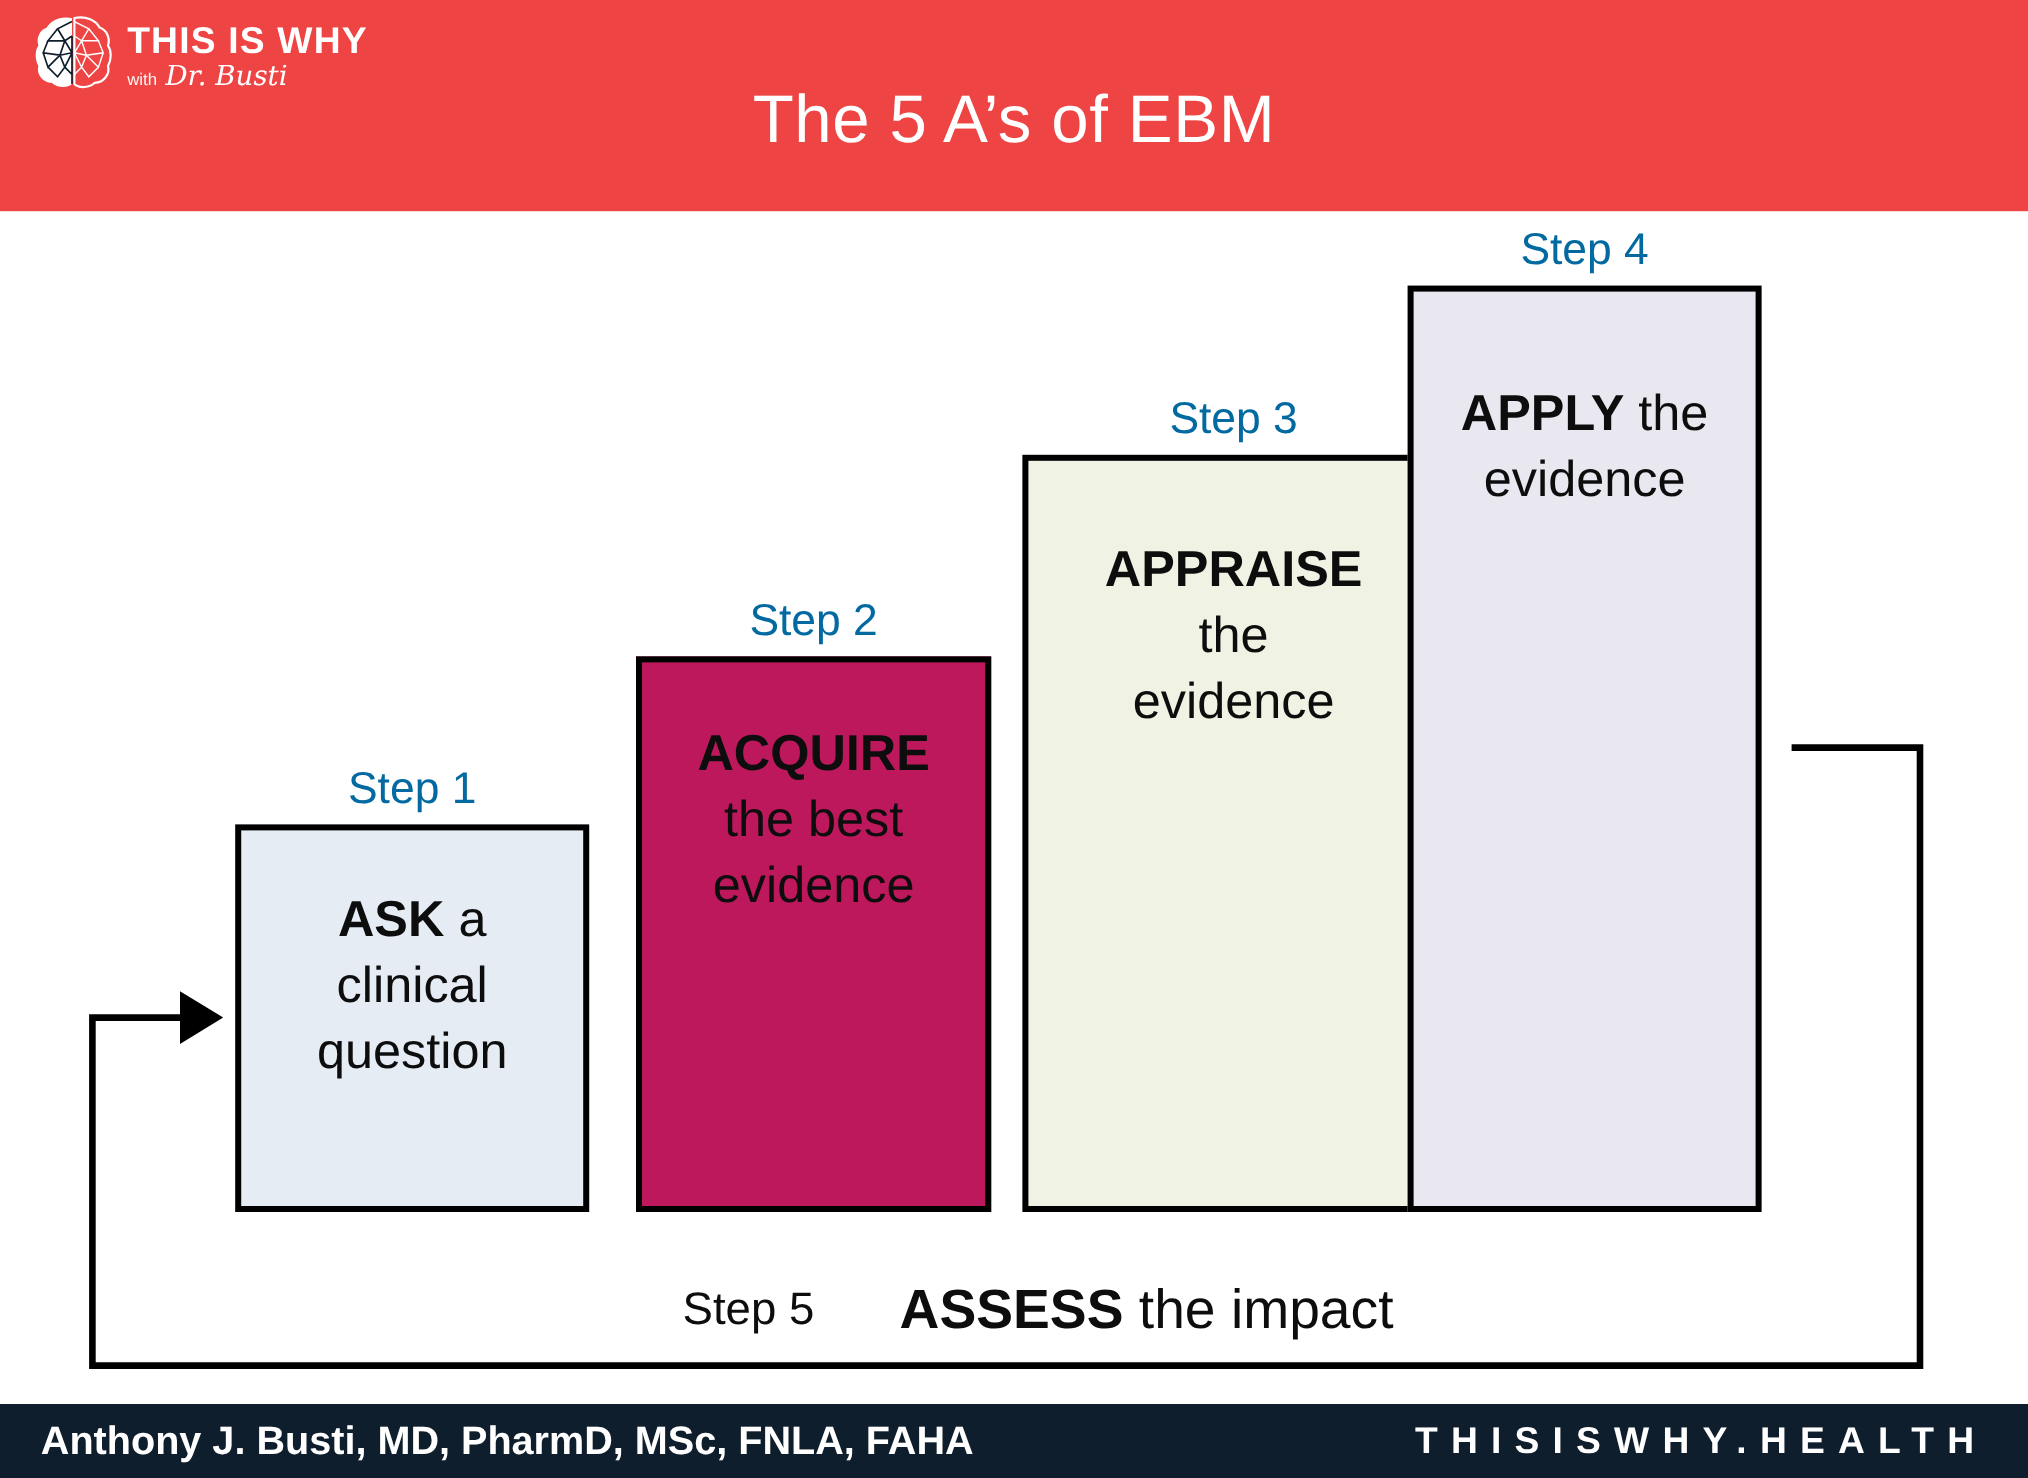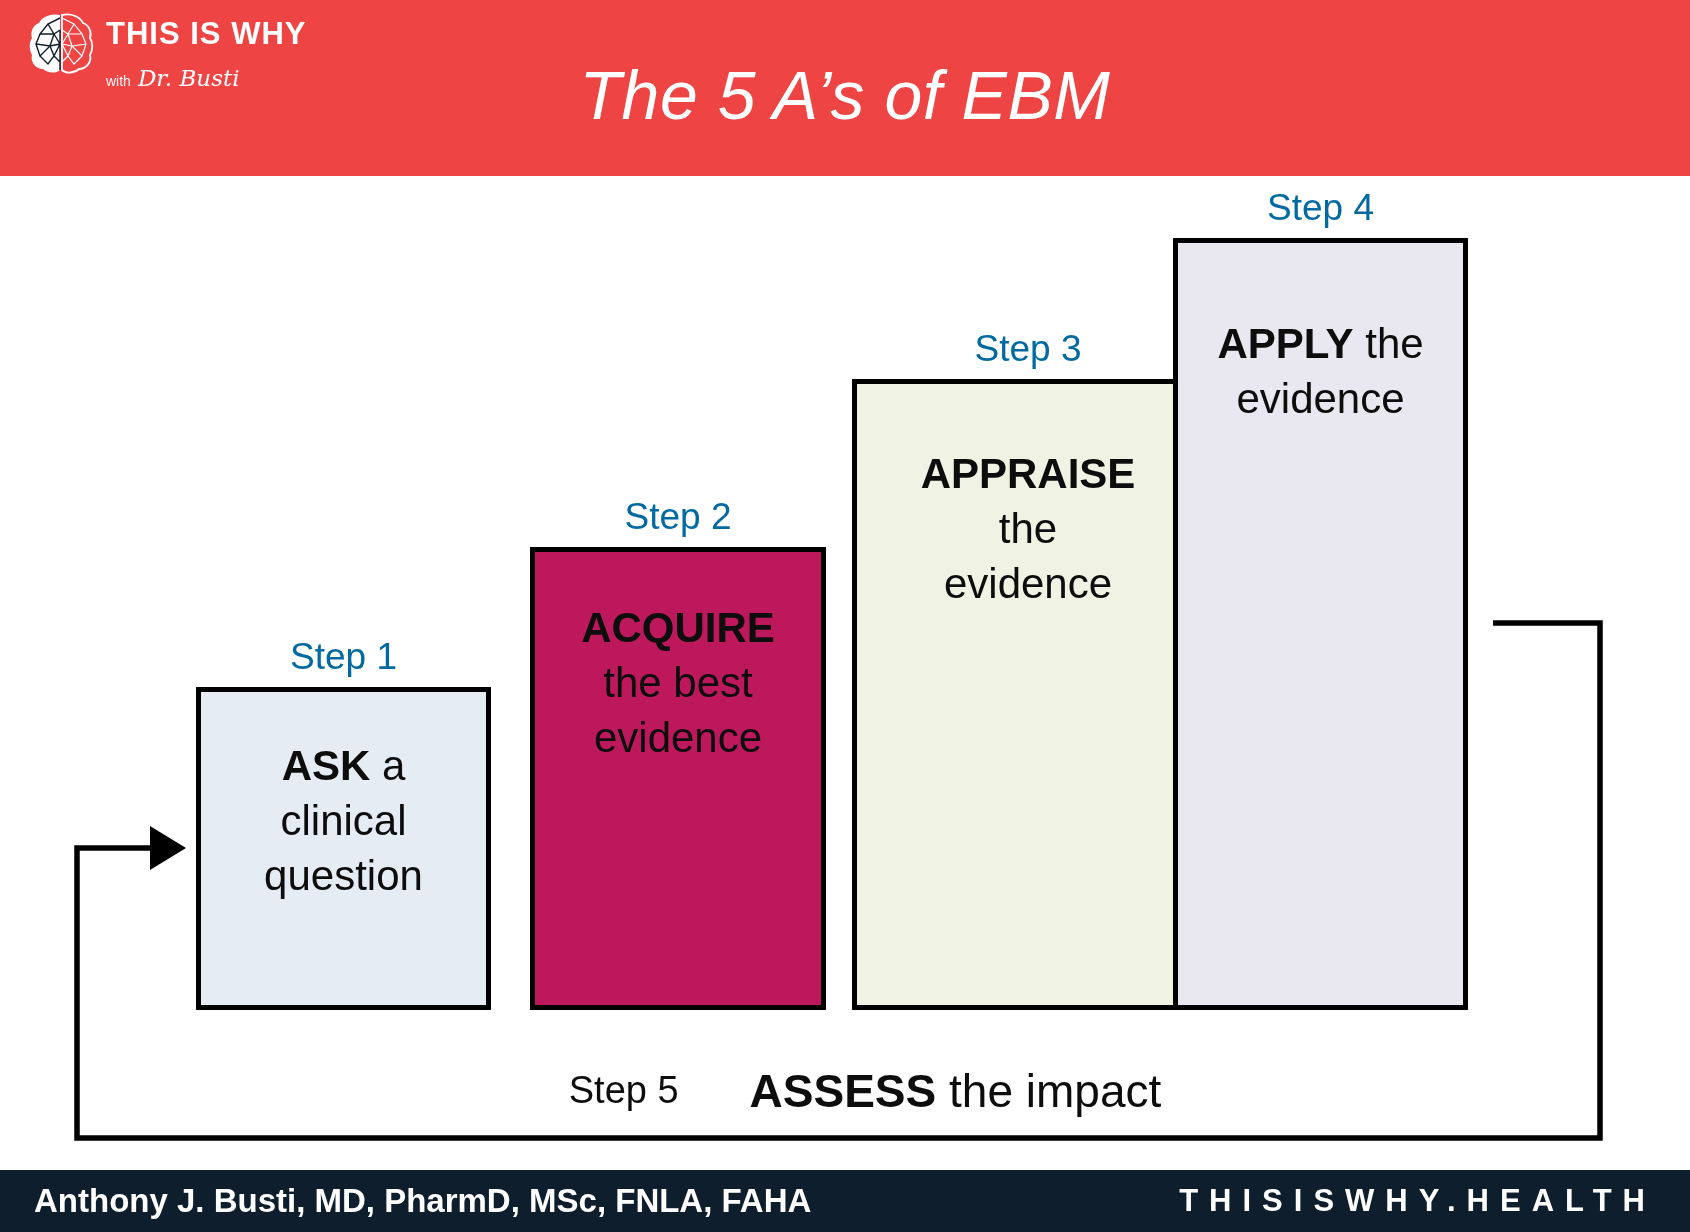--- a/index.html
+++ b/index.html
@@ -7,25 +7,25 @@
     position:relative;width:1690px;height:1232px;background:#ffffff;
     font-family:"Liberation Sans",sans-serif;overflow:hidden;color:#0d0d0d;
   }
 
   
   .topbar{position:absolute;left:0;top:0;width:100%;height:176px;}
   .logo{position:absolute;left:28px;top:12px;display:flex;align-items:flex-start;gap:12px;}
   .logo svg{display:block;}
   .logo-text{padding-top:6px;}
   .brand{color:#fff;font-weight:700;font-size:31px;letter-spacing:1px;line-height:1;}
-  .sig-row{color:#fff;margin-top:18px;display:flex;align-items:baseline;}
+  .sig-row{color:#fff;margin-top:4px;display:flex;align-items:baseline;}
   .with{font-size:14px;opacity:.95;}
   .sig{font-family:"DejaVu Serif",serif;font-style:italic;font-size:23px;margin-left:7px;line-height:1;}
-  .title{position:absolute;left:0;right:0;top:56px;margin:0;text-align:center;
-         color:#fff;font-size:68px;font-weight:500;letter-spacing:.5px;font-style:italic;}
+  .title{position:absolute;left:0;right:0;top:56px;margin:10px;text-align:center;
+         color:#fff;font-size:56px;font-weight:500;letter-spacing:.5px;}
 
   
   .step{position:absolute;}
   .step-label{text-align:center;font-size:37px;line-height:45px;margin-bottom:8px;color:#0369a1;}
   .step-box{border:5px solid #000;box-sizing:border-box;width:100%;}
   .box-text{white-space:pre-line;text-align:center;font-size:42px;line-height:55px;}
   .kw{font-weight:700;}
 
   .step1{left:196px;top:634px;width:295px;}
   .step1 .step-box{height:323px;padding-top:46px;}

